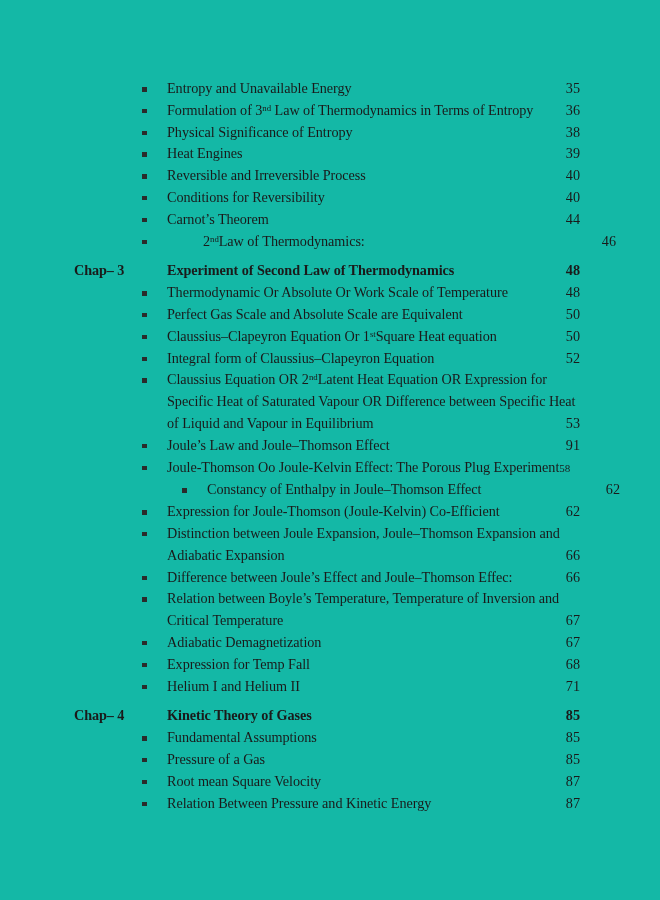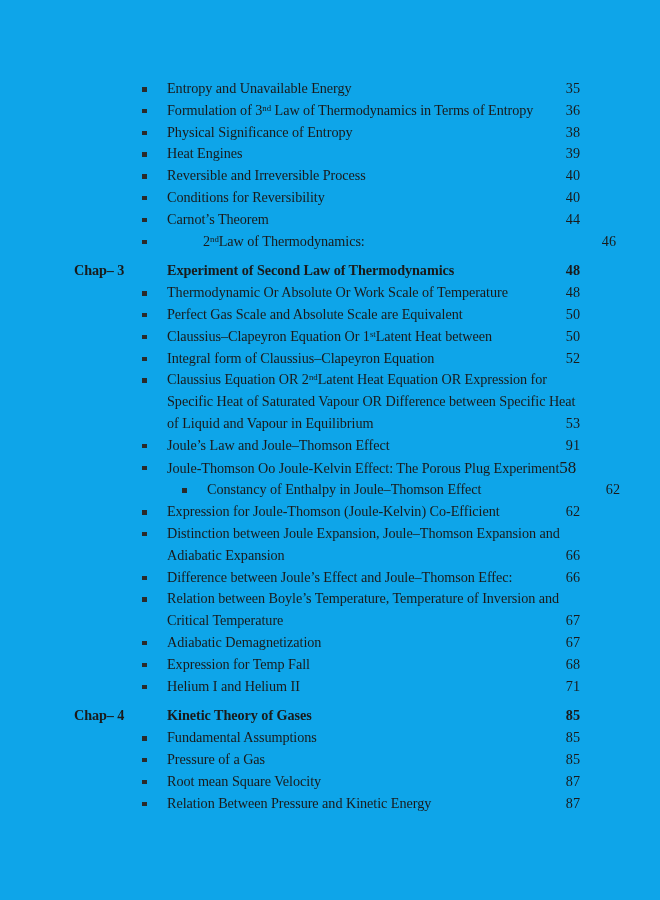--- a/index.html
+++ b/index.html
@@ -16,21 +16,21 @@
     color: #1a1a1a;
     overflow: hidden;
   }
 
   #toc-page {
     position: absolute;
     left: 0;
     top: 0;
     width: 660px;
     height: 900px;
-    background: #0ea5e9;
+    background: #14b8a6;
   }
 
   #toc-list {
     position: absolute;
     left: 0;
     top: 78px;
     width: 660px;
   }
 
   
@@ -92,21 +92,21 @@
     text-align: right;
     font-size: 14.2px;
     line-height: 21.8px;
   }
   .toc-row.chapter .page-num {
     font-weight: bold;
   }
 
   
   .title .inline-page {
-    font-size: 17px;
+    font-size: 11px;
   }
 
   sup {
     font-size: 0.62em;
     vertical-align: 0.45em;
     line-height: 0;
   }
 </style>
 </head>
 <body>
@@ -163,21 +163,21 @@
         <span class="title">Thermodynamic Or Absolute Or Work Scale of Temperature</span>
         <div class="page-num">48</div>
       </div>
       <div class="toc-row" style="min-height: 21.8px;">
         <span class="bullet"></span>
         <span class="title">Perfect Gas Scale and Absolute Scale are Equivalent</span>
         <div class="page-num">50</div>
       </div>
       <div class="toc-row" style="min-height: 21.8px;">
         <span class="bullet"></span>
-        <span class="title"><span>Claussius–Clapeyron Equation Or 1</span><sup>st</sup><span>Latent Heat between</span></span>
+        <span class="title"><span>Claussius–Clapeyron Equation Or 1</span><sup>st</sup><span>Square Heat equation</span></span>
         <div class="page-num">50</div>
       </div>
       <div class="toc-row" style="min-height: 21.8px;">
         <span class="bullet"></span>
         <span class="title">Integral form of Claussius–Clapeyron Equation</span>
         <div class="page-num">52</div>
       </div>
       <div class="toc-row" style="min-height: 65.4px;">
         <span class="bullet"></span>
         <span class="title"><span>Claussius Equation OR 2</span><sup>nd</sup><span>Latent Heat Equation OR Expression for Specific Heat of Saturated Vapour OR Difference between Specific Heat of Liquid and Vapour in Equilibrium</span></span>

